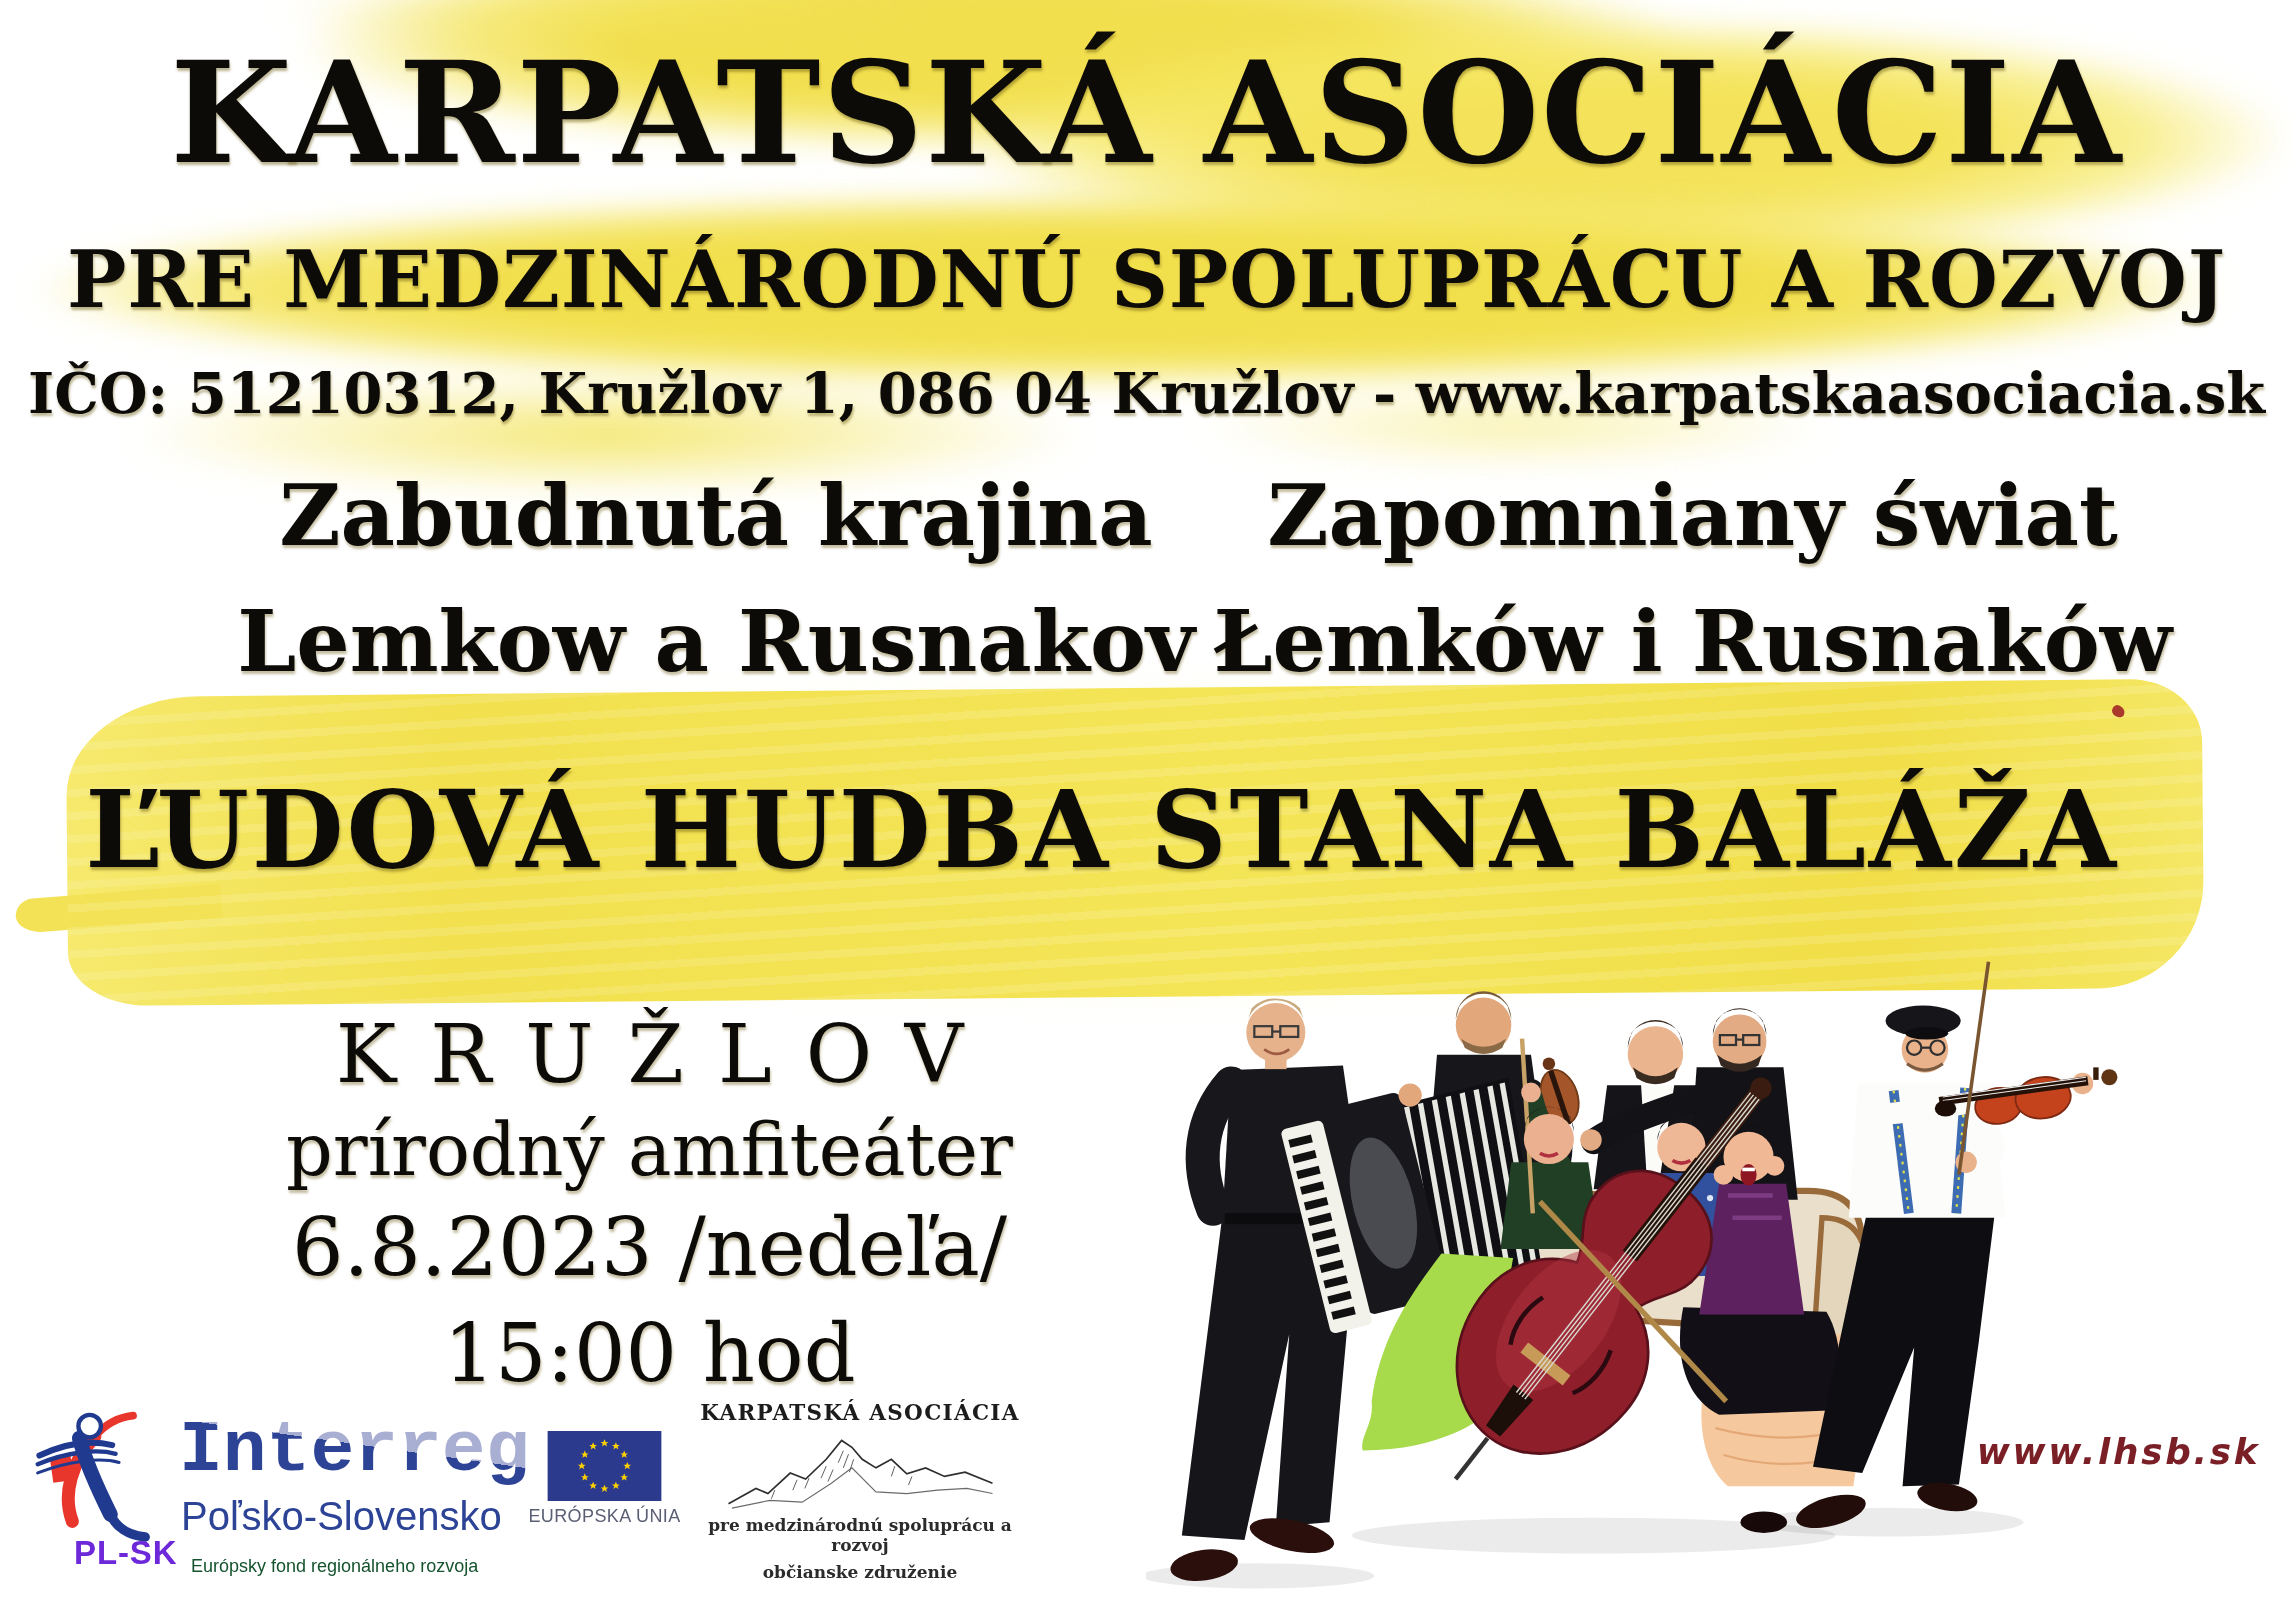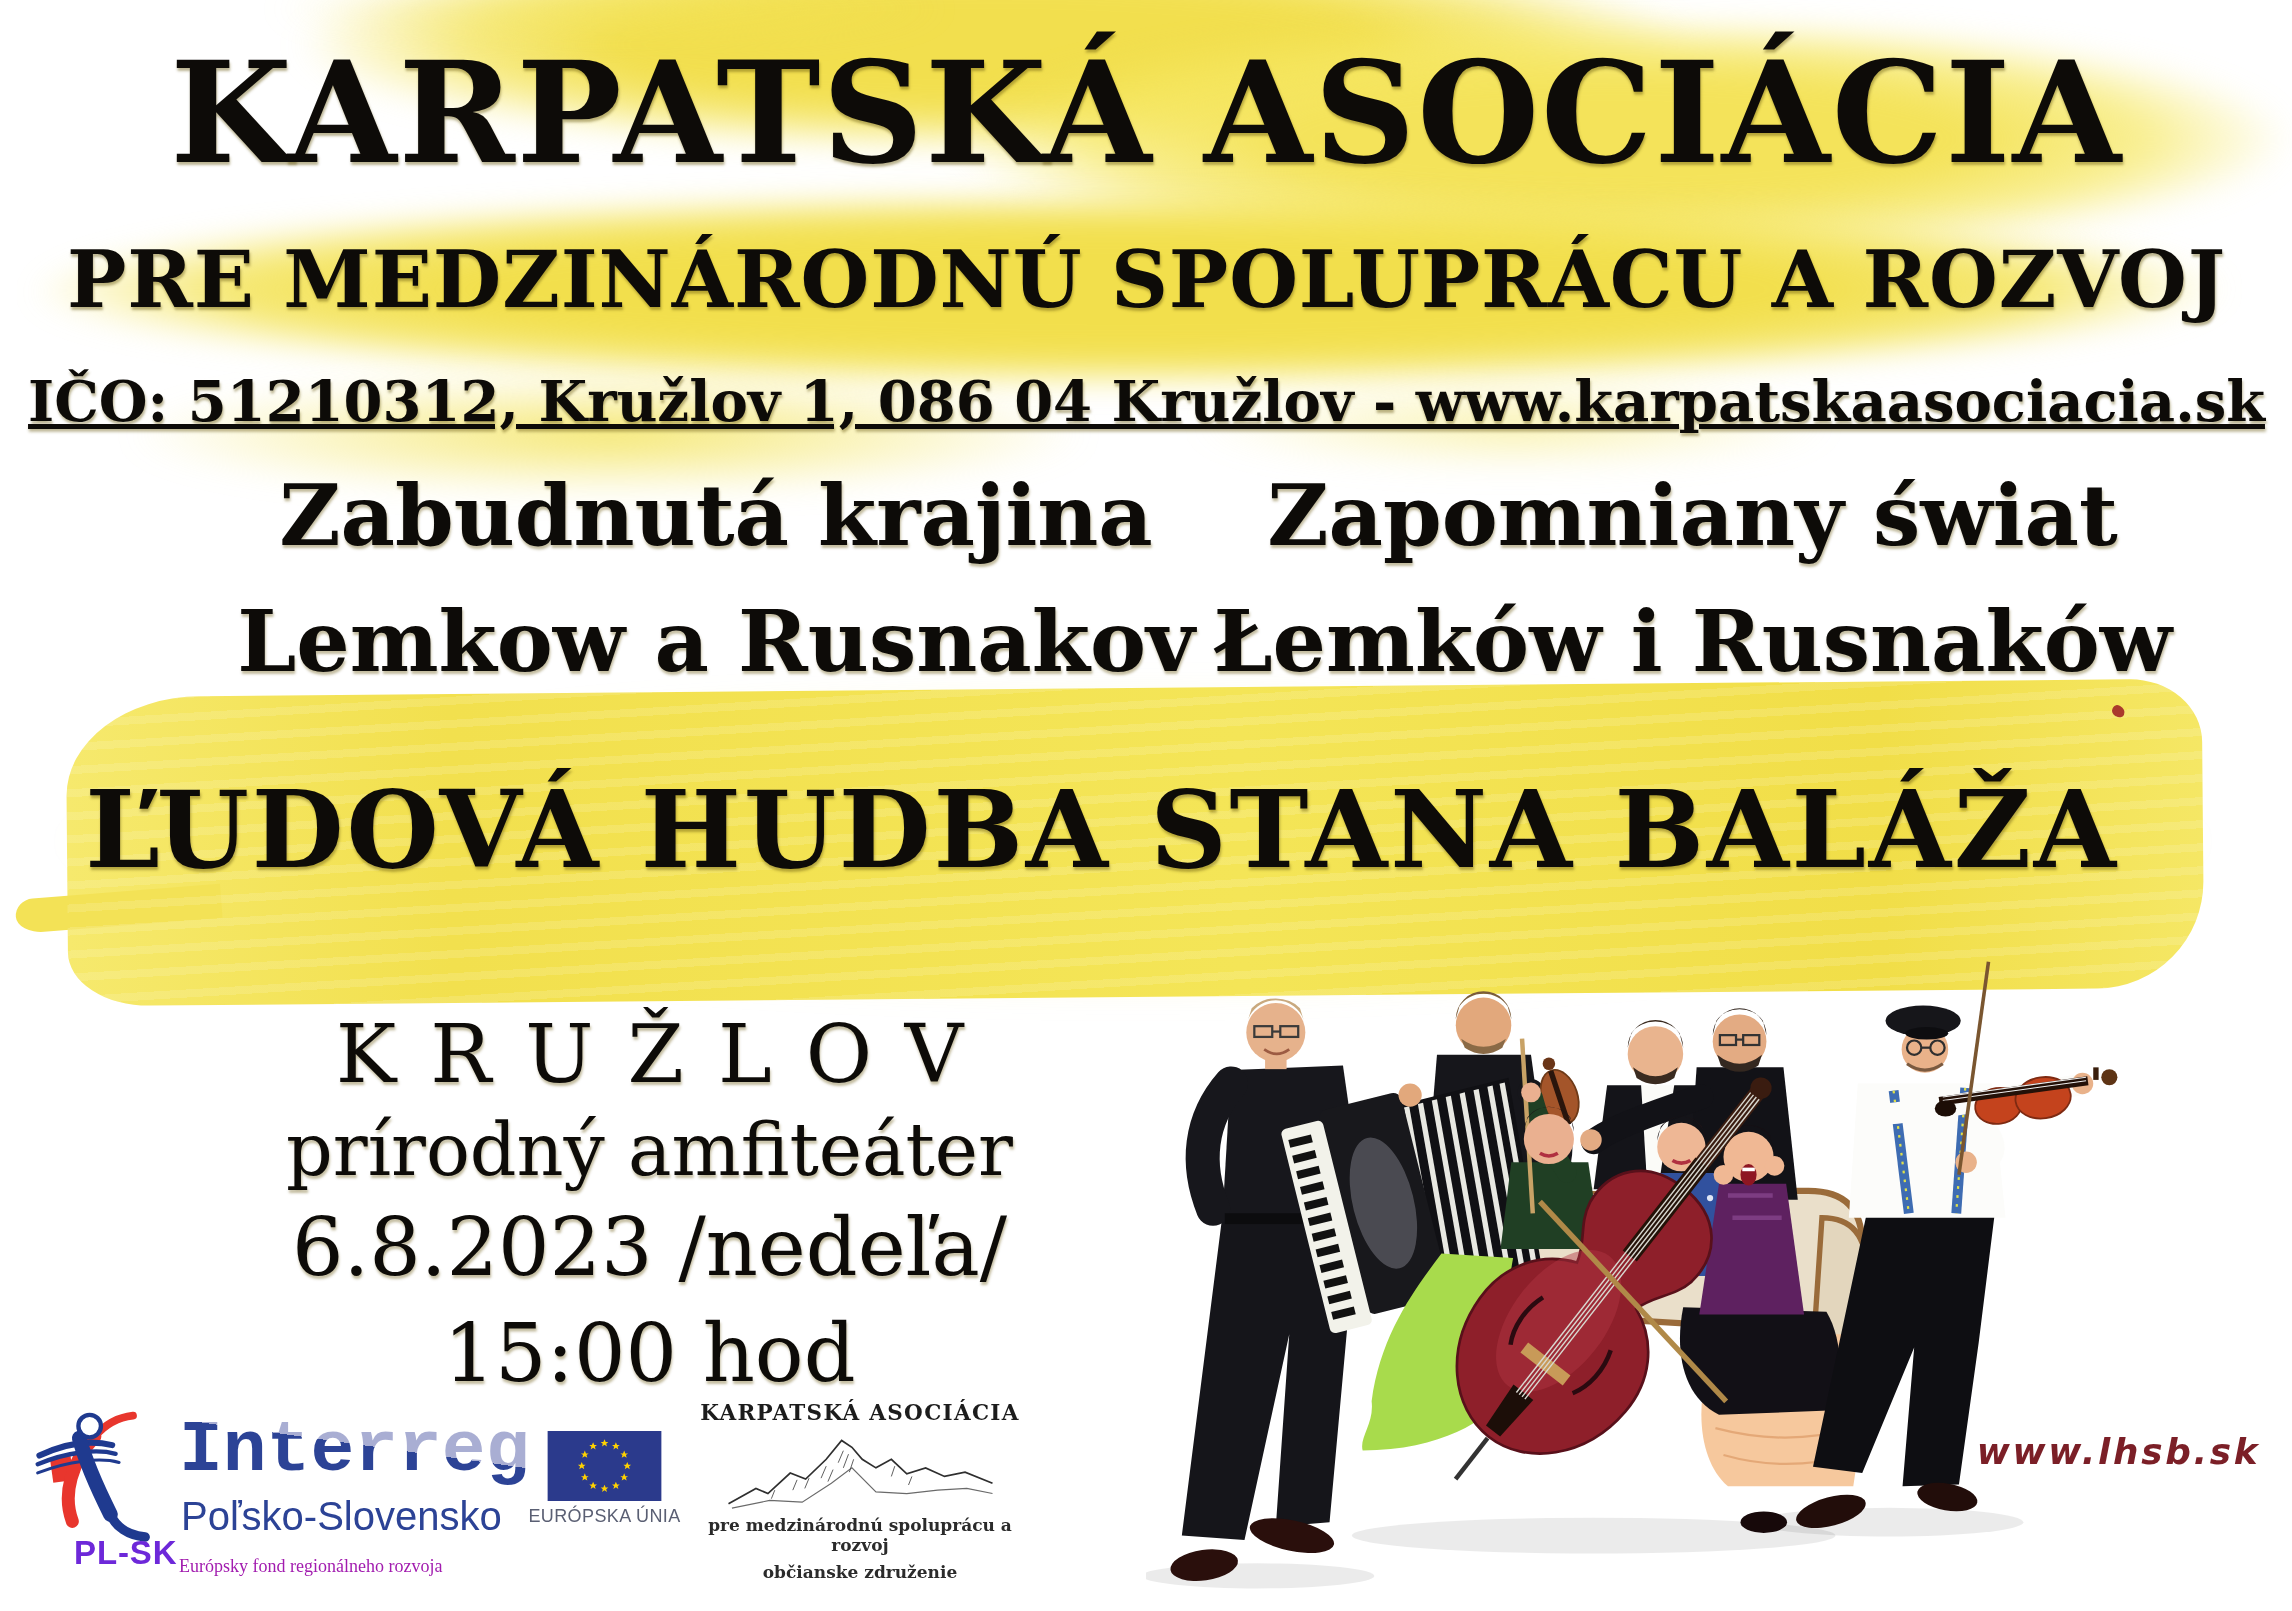--- a/index.html
+++ b/index.html
@@ -30,21 +30,21 @@
     background:repeating-linear-gradient(177deg,rgba(255,253,240,.14) 0 8px,rgba(0,0,0,0) 8px 23px);}
   #band-stroke-soft{position:absolute;left:54px;top:676px;width:2158px;height:331px;border-radius:40%;
     background:radial-gradient(closest-side,rgba(244,229,90,.55),rgba(255,255,255,0));filter:blur(12.5px);}
   #red-speck{position:absolute;left:2112px;top:706px;width:13.4px;height:10.7px;background:#aa3a2c;
     border-radius:40% 60% 50% 50%;transform:rotate(28deg);}
   
   .ptext{position:absolute;left:0;right:0;text-align:center;color:#0d0b08;font-weight:700;
     white-space:nowrap;text-shadow:0.9px 2.7px 2.7px rgba(105,88,15,.45);}
   #title{top:39px;font-size:140px;line-height:1.06;letter-spacing:1.8px;}
   #subtitle{top:233px;font-size:79px;letter-spacing:0.9px;}
-  #info-line{top:368px;font-size:56px;text-decoration:underline;}
+  #info-line{top:360px;font-size:56px;}
   .tagline{position:absolute;top:453px;text-align:center;color:#0d0b08;font-weight:700;
     font-size:84px;line-height:1.5;text-shadow:0.9px 2.7px 2.7px rgba(105,88,15,.4);}
   #tagline-left{left:152px;width:1128px;}
   #tagline-right{left:1182px;width:1021px;}
   #band-title{top:767px;left:18px;right:107px;font-size:106px;letter-spacing:2.7px;}
   #event-block{position:absolute;left:63px;top:1008px;width:1173px;text-align:center;color:#0d0b08;
     font-weight:400;text-shadow:0.9px 2.7px 2.7px rgba(105,88,15,.4);}
   #event-place{font-size:81px;letter-spacing:.42em;padding-left:.42em;line-height:1.15;margin-bottom:7.2px;}
   #event-venue{font-size:73px;line-height:1.15;margin-bottom:9px;}
   #event-date{font-size:81px;line-height:1.15;margin-bottom:12.5px;}
@@ -53,22 +53,22 @@
   #interreg-logo{position:absolute;left:27px;top:1402px;width:645px;height:202px;}
   #interreg-figure{position:absolute;left:0;top:4.5px;width:134px;height:143px;}
   #interreg-code{position:absolute;left:47px;top:132px;font-family:"Liberation Sans",sans-serif;
     font-weight:700;font-size:33px;color:#6d28d9;letter-spacing:0.9px;}
   #interreg-wordmark{position:absolute;left:152px;top:7.2px;font-family:Liberation Mono, monospace;
     font-weight:700;font-size:73px;color:#2c4396;
     background:linear-gradient(188deg,#a9aed3 0 45%,#2c4396 45%);
     -webkit-background-clip:text;background-clip:text;-webkit-text-fill-color:transparent;}
   #interreg-region{position:absolute;left:154px;top:92px;font-family:"Liberation Sans",sans-serif;
     font-weight:400;font-size:40px;color:#2c4396;}
-  #interreg-fund{position:absolute;left:152px;top:154px;font-family:Liberation Serif, serif;
-    font-size:18px;color:#a21caf;}
+  #interreg-fund{position:absolute;left:164px;top:154px;font-family:Liberation Sans, sans-serif;
+    font-size:18px;color:#14532d;}
   #eu-logo{position:absolute;left:524px;top:1431px;width:161px;height:107px;text-align:center;}
   #eu-flag{display:block;margin:0 auto;width:115px;height:70px;}
   #eu-caption{margin-top:4.5px;font-family:"Liberation Sans",sans-serif;font-size:18px;color:#5a5f73;
     letter-spacing:0.4px;}
   #assoc-logo{position:absolute;left:699px;top:1400px;width:322px;text-align:center;color:#1c1c1c;}
   #assoc-name{font-size:21.5px;font-weight:700;letter-spacing:1.3px;white-space:nowrap;}
   #assoc-mountain{width:287px;height:90px;margin:0 auto;display:block;}
   #assoc-sub1{font-size:17px;font-weight:700;color:#2b2b2b;}
   #assoc-sub2{font-size:17px;font-weight:700;color:#2b2b2b;margin-top:7.2px;}
   

